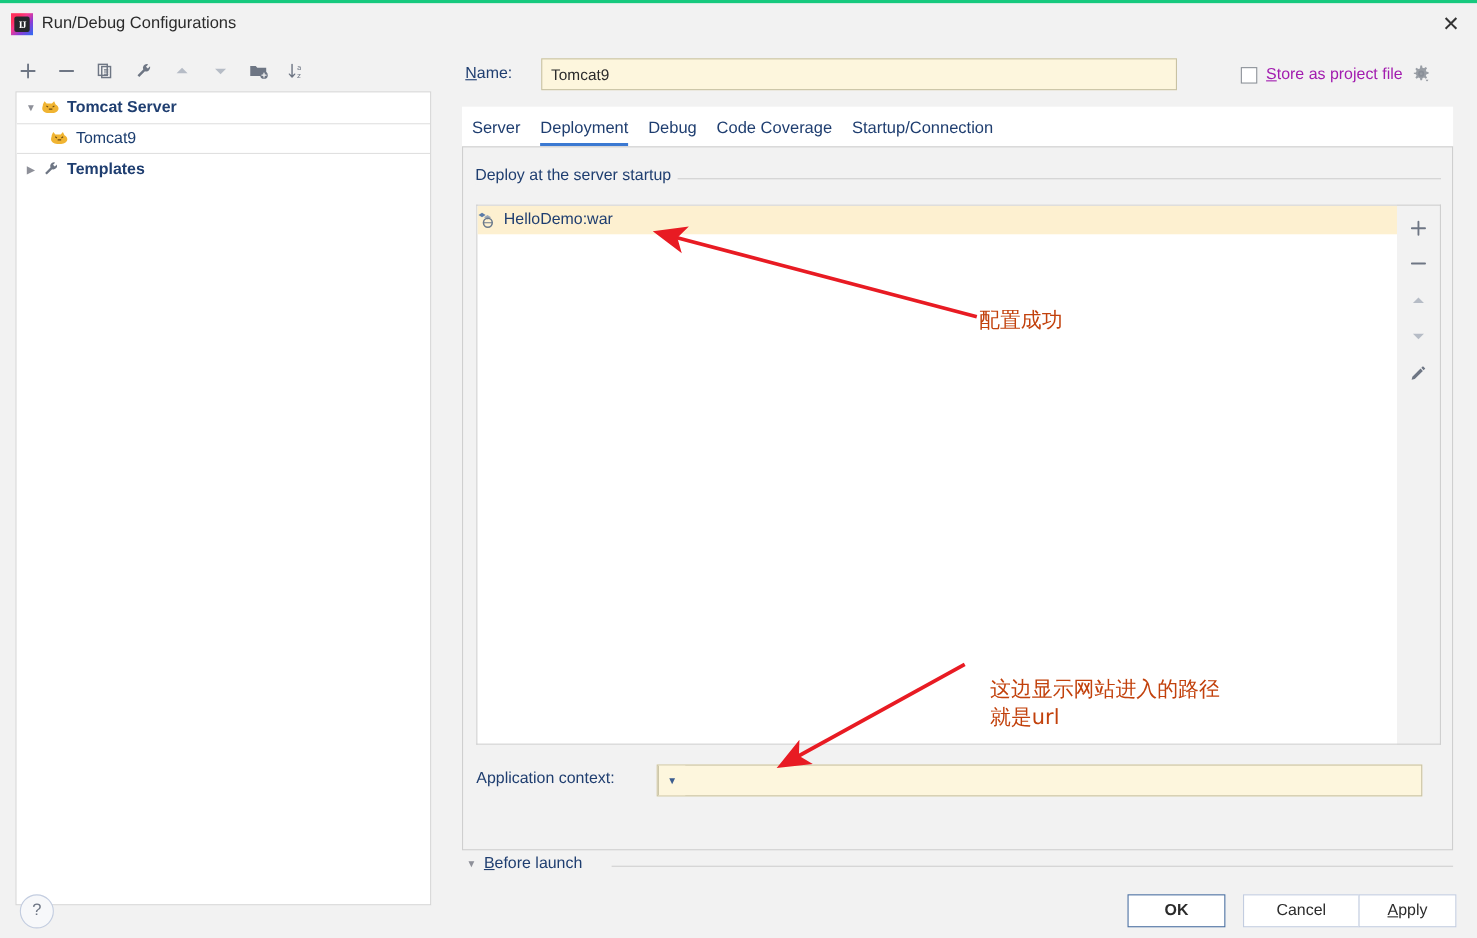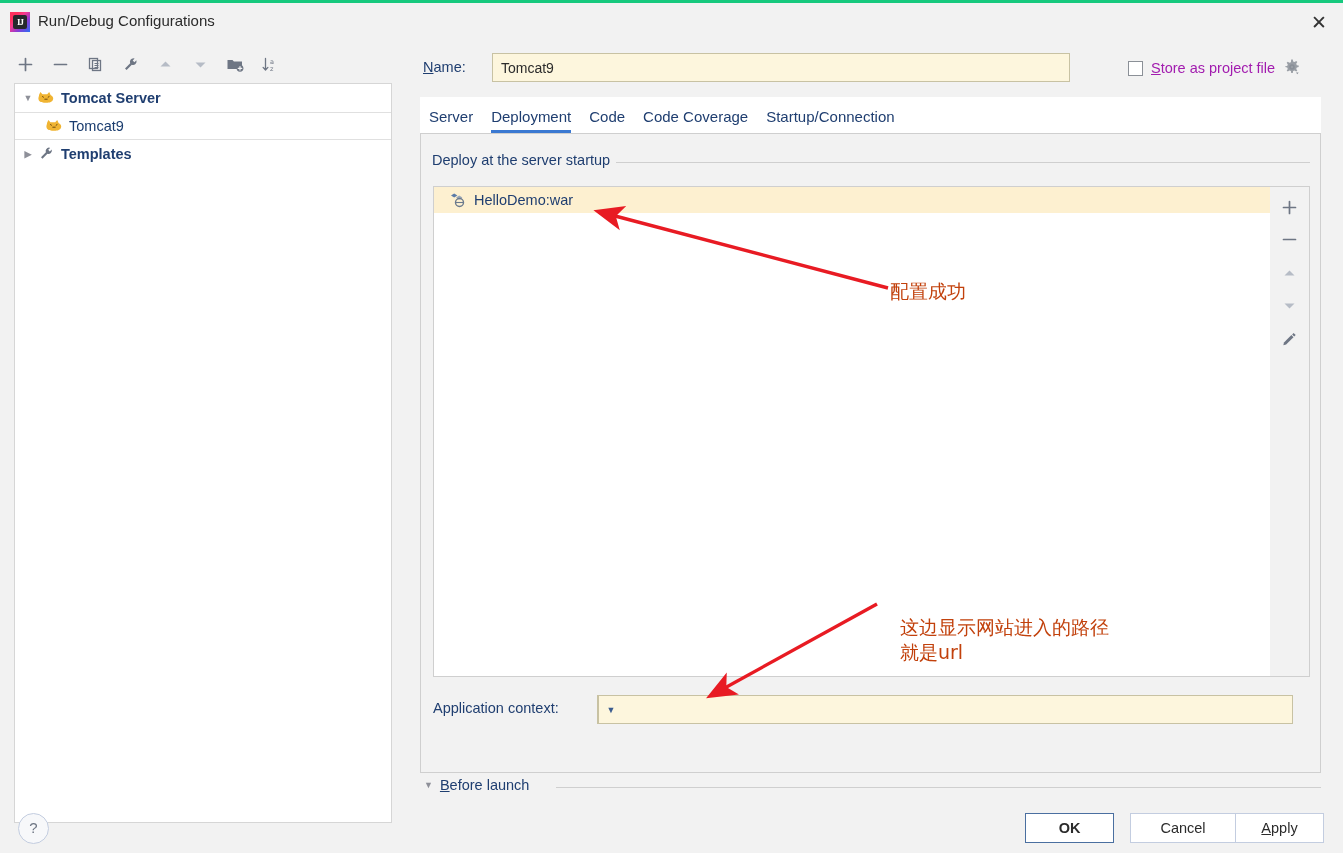--- a/index.html
+++ b/index.html
@@ -238,21 +238,21 @@
     border: 1px solid #cfcfcf;
     border-right: none;
     box-sizing: border-box;
     overflow: hidden;
   }
   .deploy-row {
     height: 26px;
     display: flex;
     align-items: center;
     background: #fdf0d0;
-    padding-left: 16px;
+    padding-left: 0;
     font-size: 14.5px;
     color: #1f3e70;
     cursor: pointer;
   }
   .artifact-icon { width: 17px; height: 16px; margin-right: 7px; flex: none; }
 
   .list-actions {
     position: absolute;
     left: 1270px; top: 183px;
     width: 40px; height: 491px;
@@ -490,21 +490,21 @@
         <path d="M9 6.2A2.8 2.8 0 1 0 9 11.8 2.8 2.8 0 0 0 9 6.2zm0 1.6a1.2 1.2 0 1 1 0 2.4 1.2 1.2 0 0 1 0-2.4z" fill="currentColor"></path>
         <path d="M8.2 1.6h1.6l.3 1.9 1.5.6 1.6-1.1 1.1 1.1-1.1 1.6.6 1.5 1.9.3v1.6l-1.9.3-.6 1.5 1.1 1.6-1.1 1.1-1.6-1.1-1.5.6-.3 1.9H8.2l-.3-1.9-1.5-.6-1.6 1.1-1.1-1.1 1.1-1.6-.6-1.5-1.9-.3V8.2l1.9-.3.6-1.5-1.1-1.6 1.1-1.1 1.6 1.1 1.5-.6z" fill="currentColor" opacity="0.85"></path>
         <path d="M13 14.6l1.3 1.6 1.3-1.6z" fill="currentColor"></path>
       </svg>
     </div>
   </div>
 
   <div class="tabstrip">
     <div class="tab">Server</div>
     <div class="tab active">Deployment</div>
-    <div class="tab">Code</div>
+    <div class="tab">Debug</div>
     <div class="tab">Code Coverage</div>
     <div class="tab">Startup/Connection</div>
   </div>
 
   <div class="content-panel"></div>
   <div class="group-line"></div>
   <div class="group-label">Deploy at the server startup</div>
 
   <div class="deploy-list">
     <div class="deploy-row">

